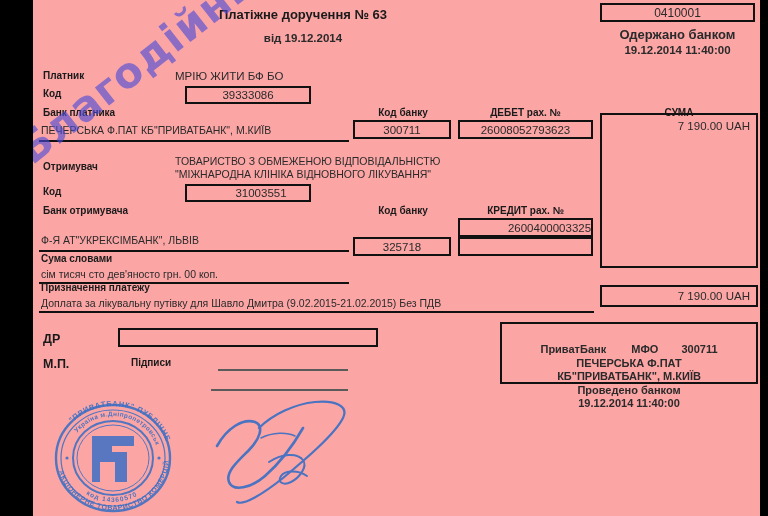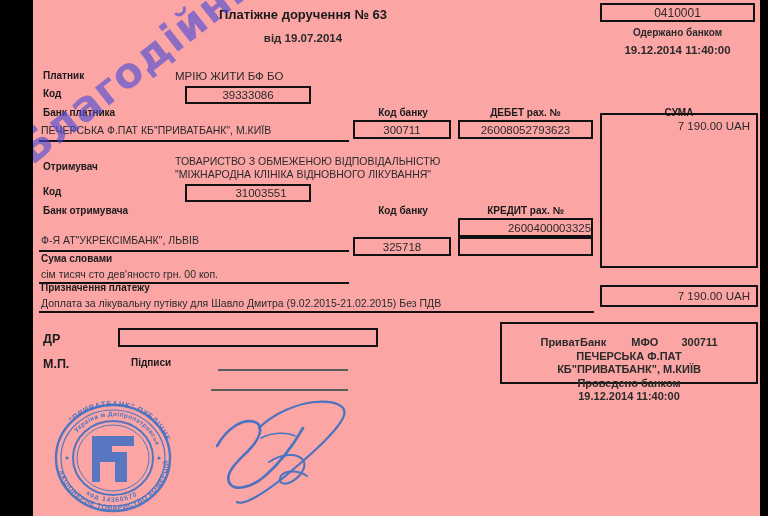--- a/index.html
+++ b/index.html
@@ -140,21 +140,21 @@
     font-size: 12px;
     color: #2a2a2a;
   }
   #received-label {
     position: absolute;
     left: 567px;
     top: 27px;
     width: 155px;
     text-align: center;
     font-weight: bold;
-    font-size: 10px;
+    font-size: 13px;
     color: #2a2a2a;
   }
   #received-dt {
     position: absolute;
     left: 567px;
     top: 44px;
     width: 155px;
     text-align: center;
     font-weight: bold;
     font-size: 11.5px;
@@ -174,21 +174,21 @@
 
   
   #stamp-box {
     position: absolute;
     left: 467px;
     top: 322px;
     width: 258px;
     height: 62px;
     border: 2px solid #111111;
     box-sizing: border-box;
-    padding-top: 12px;
+    padding-top: 19px;
   }
   #stamp-box div {
     text-align: center;
     font-size: 11px;
     font-weight: bold;
     color: #2a2a2a;
     line-height: 13.5px;
     white-space: nowrap;
   }
   #stamp-row1 span { display: inline-block; }
@@ -214,21 +214,21 @@
     pointer-events: none;
   }
 </style>
 </head>
 <body>
 
 <div id="page">
   <div id="sheet">
 
     <div id="title">Платіжне доручення  № 63</div>
-    <div id="subtitle">від 19.07.2014</div>
+    <div id="subtitle">від 19.12.2014</div>
 
     <div id="formcode-box"></div>
     <div id="formcode-txt">0410001</div>
     <div id="received-label">Одержано банком</div>
     <div id="received-dt">19.12.2014 11:40:00</div>
 
     <div class="lbl" style="left:10px; top:70px;">Платник</div>
     <div class="val" style="left:142px; top:70px;">МРІЮ ЖИТИ БФ БО</div>
 
     <div class="lbl" style="left:10px; top:88px;">Код</div>

